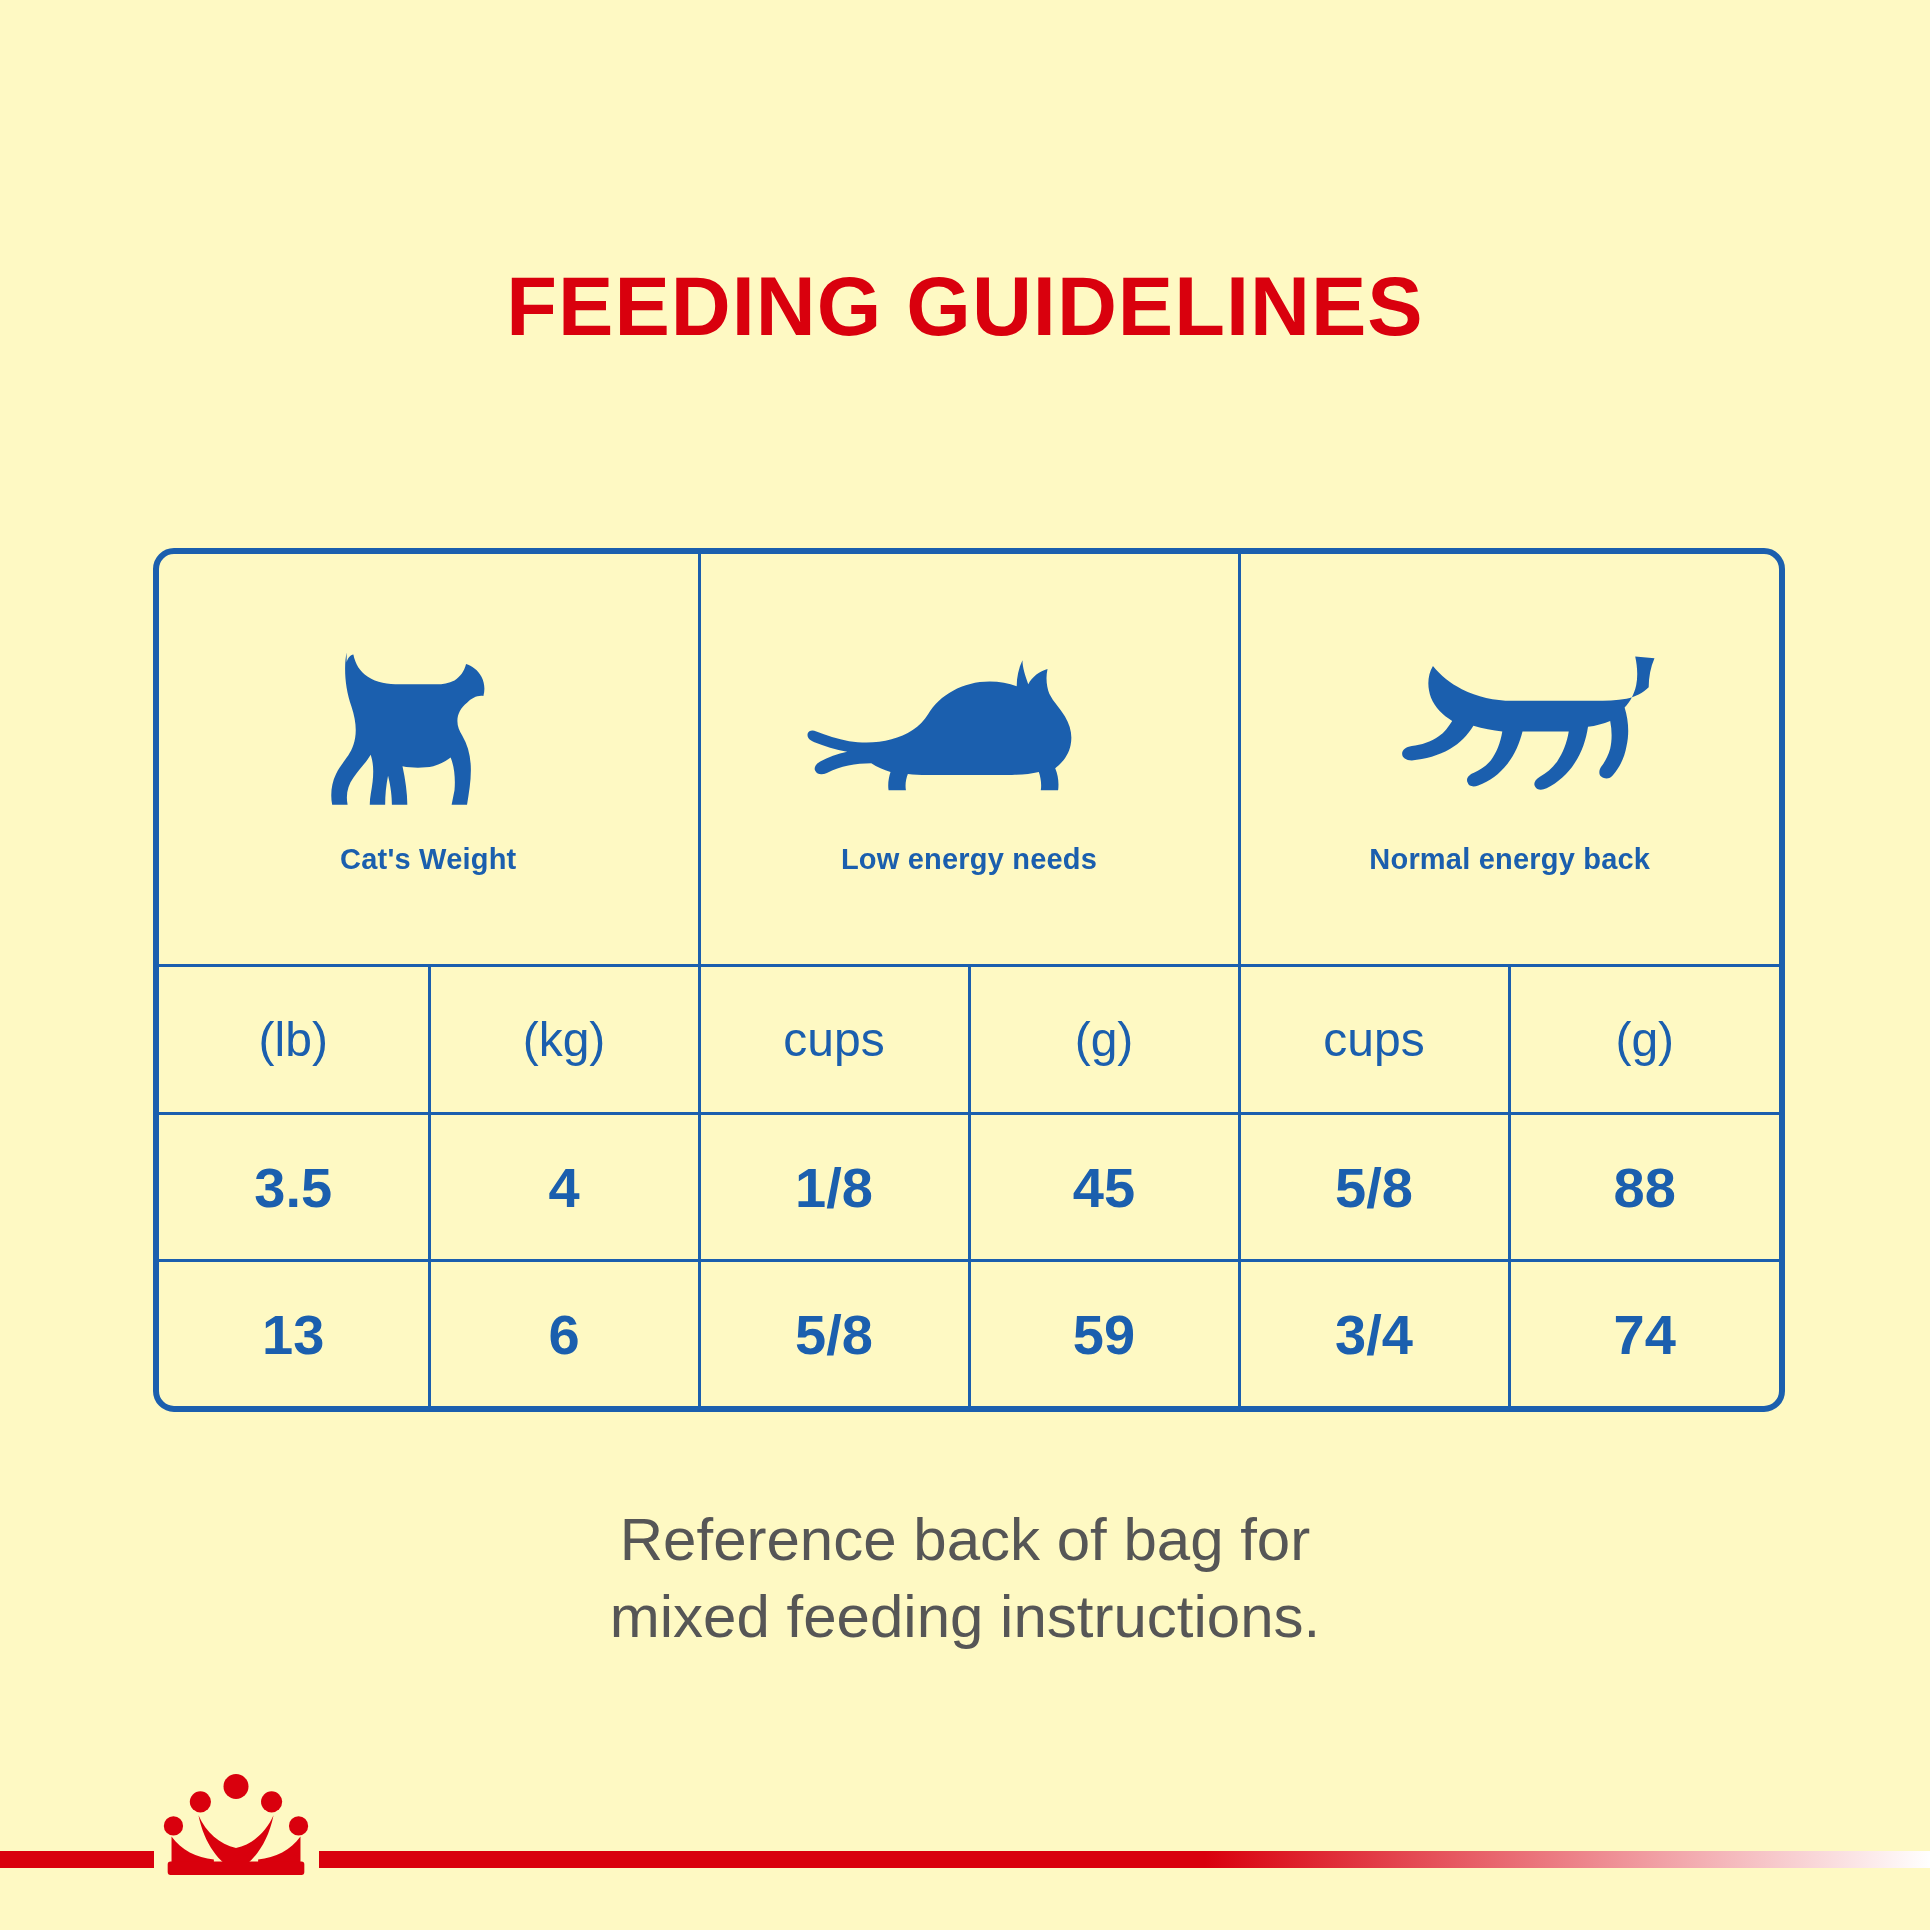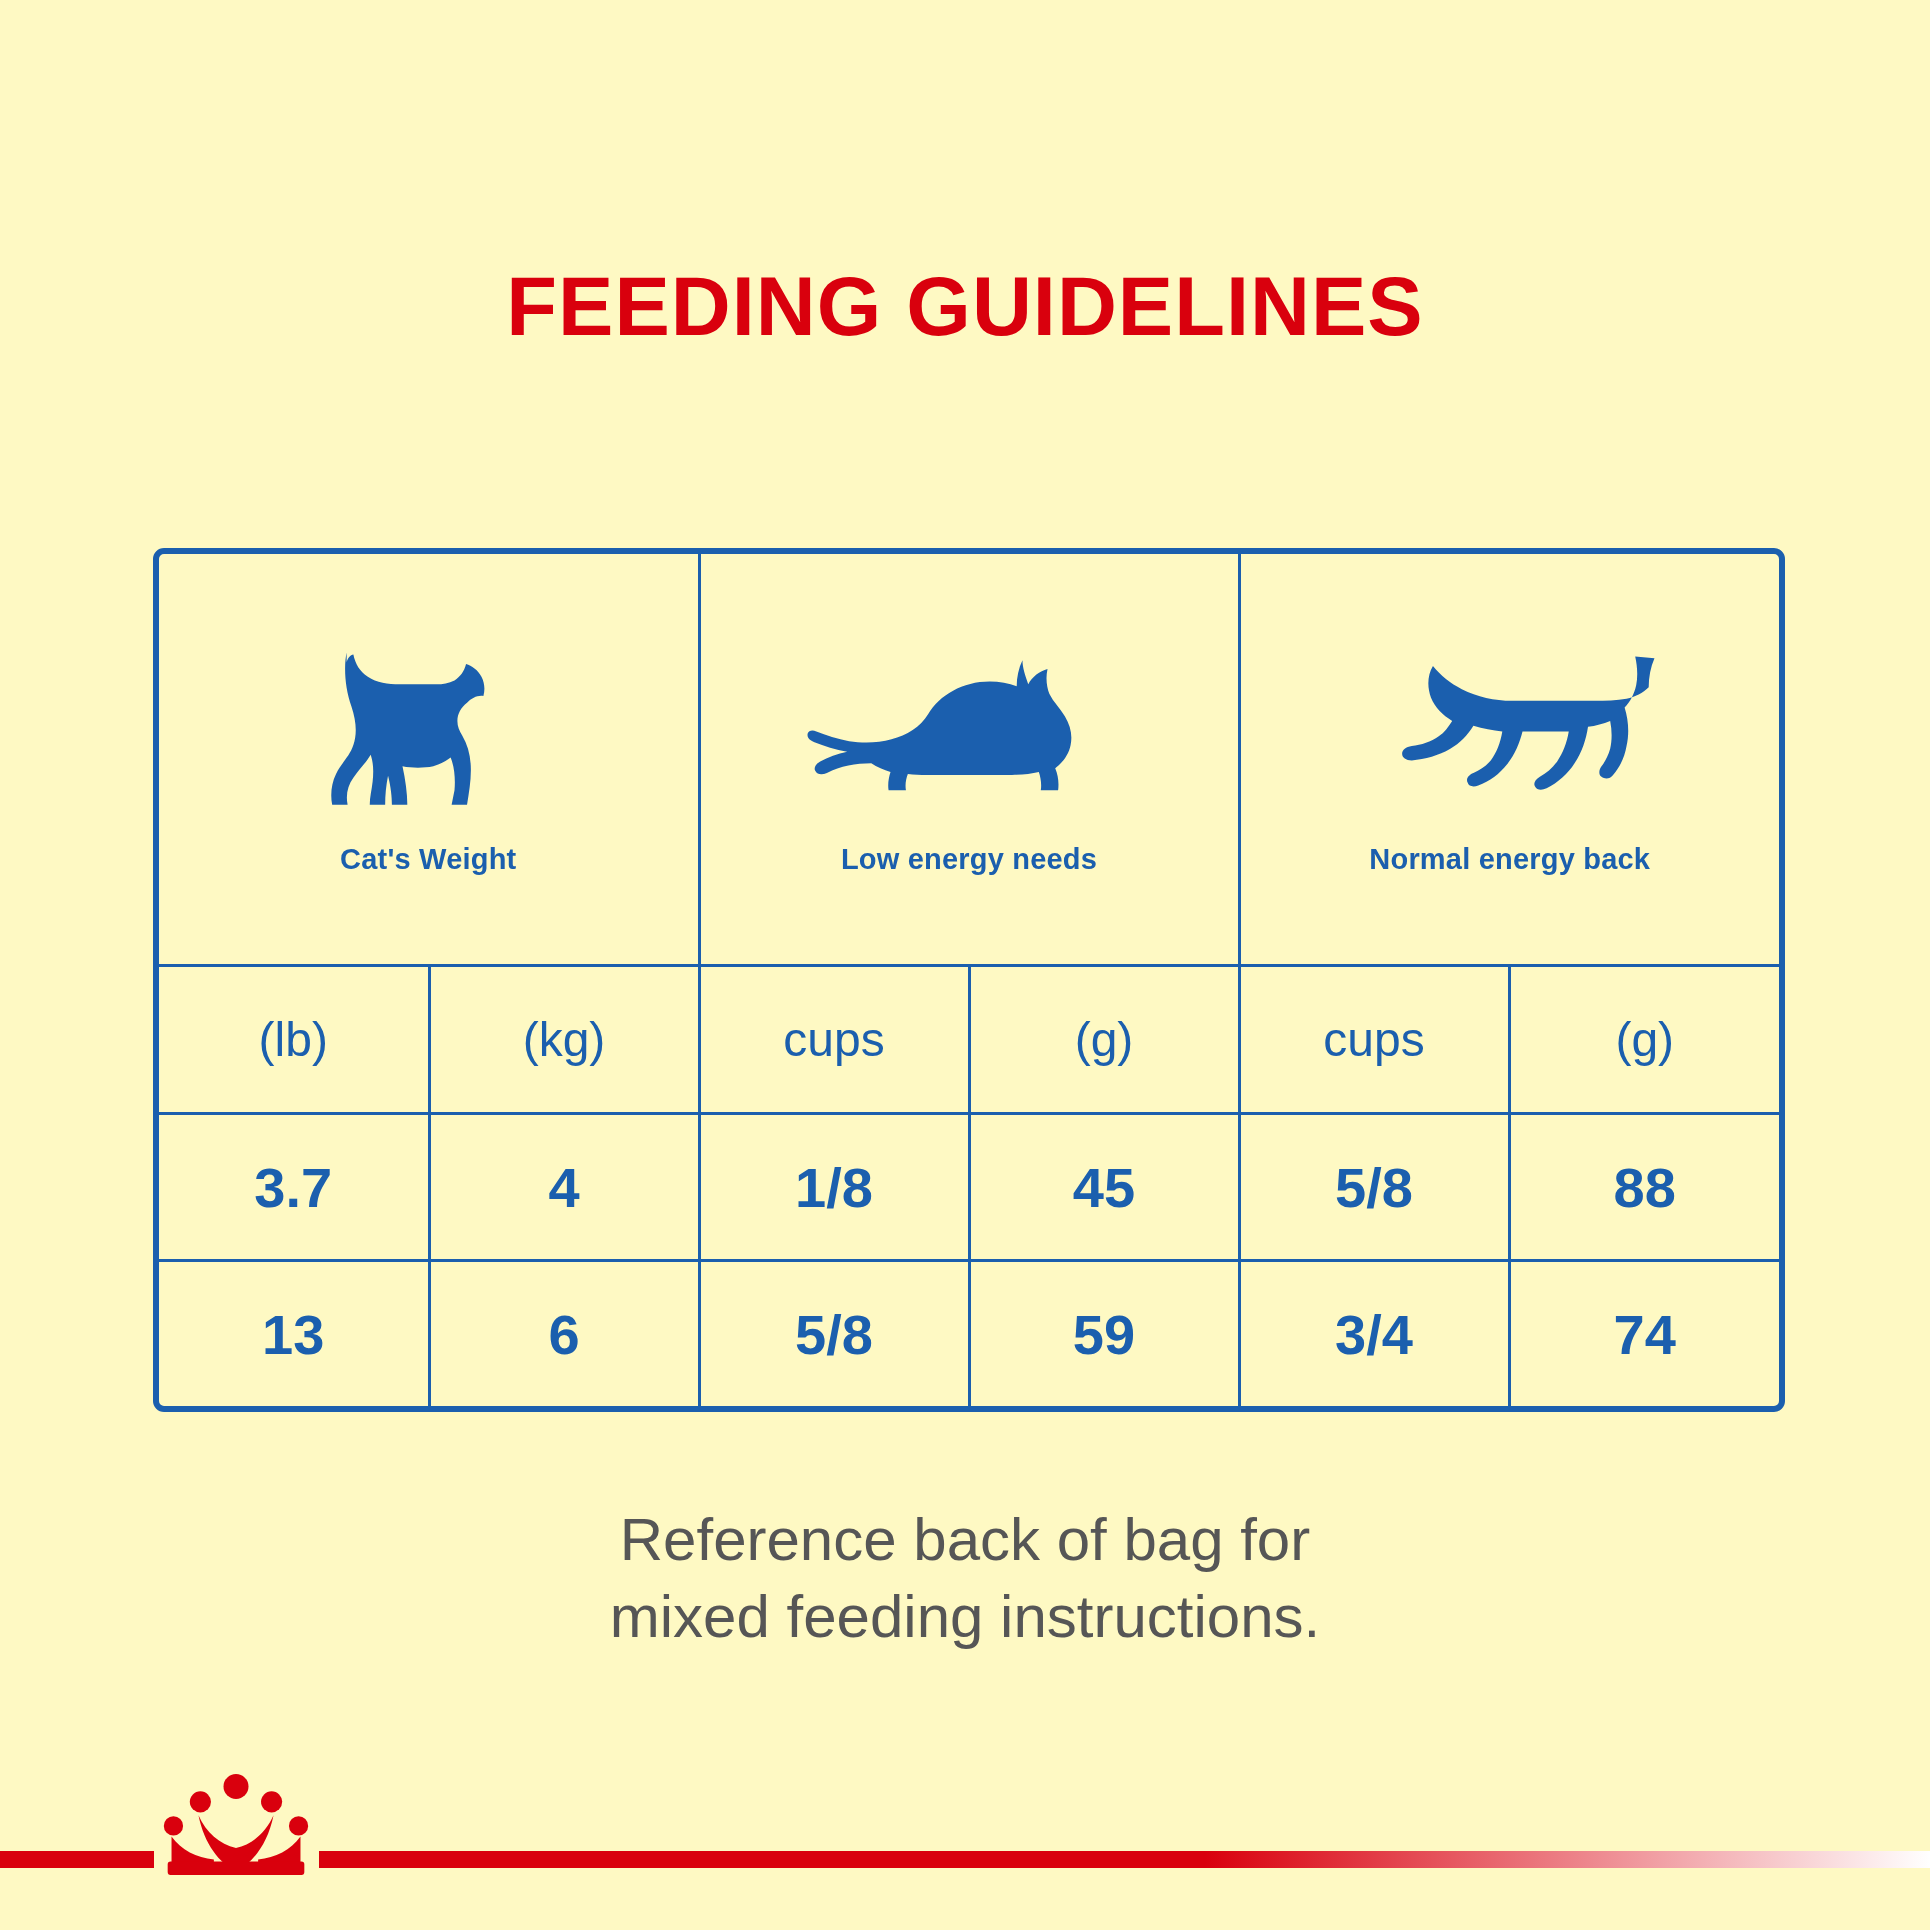--- a/index.html
+++ b/index.html
@@ -35,21 +35,21 @@
   }
 
   
   .table-wrap {
     position: absolute;
     left: 153px;
     top: 548px;
     width: 1632px;
     height: 864px;
     border: 6.8px solid #1b5fae;
-    border-radius: 11px;
+    border-radius: 21px;
     box-sizing: border-box;
     overflow: hidden;
   }
   table.fg {
     width: 100%;
     height: 100%;
     border-collapse: collapse;
     table-layout: fixed;
   }
   table.fg td {
@@ -186,21 +186,21 @@
       <tr class="unit-row">
         <td>(lb)</td>
         <td>(kg)</td>
         <td>cups</td>
         <td>(g)</td>
         <td>cups</td>
         <td>(g)</td>
       </tr>
 
       <tr class="data-row">
-        <td>3.7</td>
+        <td>3.5</td>
         <td>4</td>
         <td>1/8</td>
         <td>45</td>
         <td>5/8</td>
         <td>88</td>
       </tr>
 
 
       <tr class="data-row">
         <td>13</td>

